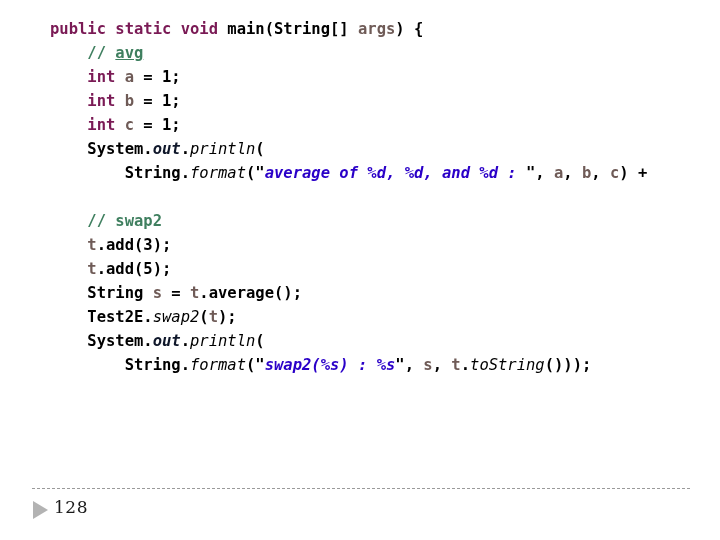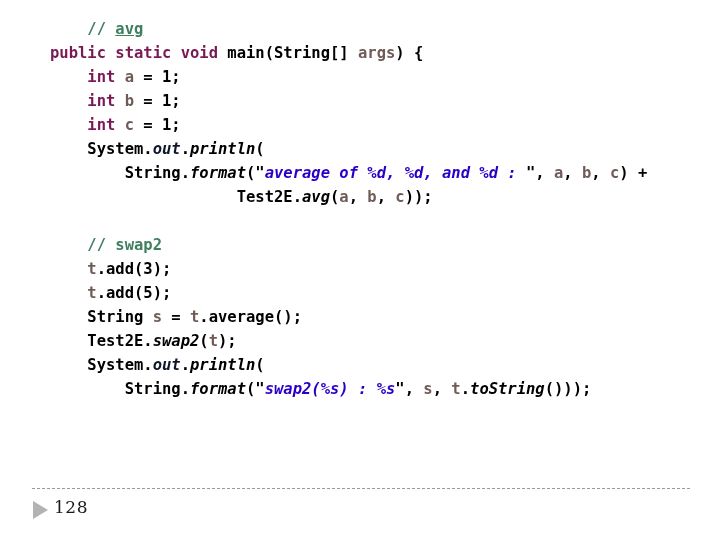--- a/index.html
+++ b/index.html
@@ -35,21 +35,21 @@
   .code-line.blank { height: 24px; }
 
   
   .tok-kw      { color: #7a1a55; font-weight: bold; }
   .tok-plain   { color: #000000; font-weight: bold; }
   .tok-cmt     { color: #3f7f5f; font-weight: bold; }
   .tok-cmt-u   { color: #3f7f5f; font-weight: bold; text-decoration: underline; }
   .tok-str     { color: #2a00c8; font-weight: bold; font-style: italic; }
   .tok-var     { color: #6f5b57; font-weight: bold; }
   .tok-field   { color: #0f172a; font-weight: bold; font-style: italic; }
-  .tok-method  { color: #000000; font-weight: bold; font-style: italic; }
+  .tok-method  { color: #000000; font-weight: normal; font-style: italic; }
 
   
   #footer {
     position: absolute;
     left: 0;
     top: 488px;
     width: 720px;
     height: 52px;
   }
   #footer-rule {
@@ -78,28 +78,27 @@
     font-size: 17px;
     font-variant-numeric: oldstyle-nums;
     color: #1a1a1a;
     letter-spacing: 0.5px;
   }
 </style>
 </head>
 <body>
 
 <div id="code-block">
+    <div class="code-line"><span class="tok-kw">public static void </span><span class="tok-plain">main</span><span class="tok-plain">(</span><span class="tok-plain">String</span><span class="tok-plain">[] </span><span class="tok-var">args</span><span class="tok-plain">) {</span></div>
     <div class="code-line"><span class="tok-plain">    </span><span class="tok-cmt">// </span><span class="tok-cmt-u">avg</span></div>
-    <div class="code-line"><span class="tok-kw">public static void </span><span class="tok-plain">main</span><span class="tok-plain">(</span><span class="tok-plain">String</span><span class="tok-plain">[] </span><span class="tok-var">args</span><span class="tok-plain">) {</span></div>
     <div class="code-line"><span class="tok-plain">    </span><span class="tok-kw">int</span><span class="tok-plain"> </span><span class="tok-var">a</span><span class="tok-plain"> = 1;</span></div>
     <div class="code-line"><span class="tok-plain">    </span><span class="tok-kw">int</span><span class="tok-plain"> </span><span class="tok-var">b</span><span class="tok-plain"> = 1;</span></div>
     <div class="code-line"><span class="tok-plain">    </span><span class="tok-kw">int</span><span class="tok-plain"> </span><span class="tok-var">c</span><span class="tok-plain"> = 1;</span></div>
     <div class="code-line"><span class="tok-plain">    System.</span><span class="tok-field">out</span><span class="tok-plain">.</span><span class="tok-method">println</span><span class="tok-plain">(</span></div>
     <div class="code-line"><span class="tok-plain">        String.</span><span class="tok-method">format</span><span class="tok-plain">(</span><span class="tok-plain">"</span><span class="tok-str">average of %d, %d, and %d : </span><span class="tok-plain">"</span><span class="tok-plain">, </span><span class="tok-var">a</span><span class="tok-plain">, </span><span class="tok-var">b</span><span class="tok-plain">, </span><span class="tok-var">c</span><span class="tok-plain">) +</span></div>
-    <div class="code-line"><span class="tok-plain">                    Test2E.</span><span class="tok-method">avg</span><span class="tok-plain">(</span><span class="tok-var">a</span><span class="tok-plain">, </span><span class="tok-var">b</span><span class="tok-plain">, </span><span class="tok-var">c</span><span class="tok-plain">));</span></div>
     <div class="code-line blank">&nbsp;</div>
     <div class="code-line"><span class="tok-plain">    </span><span class="tok-cmt">// swap2</span></div>
     <div class="code-line"><span class="tok-plain">    </span><span class="tok-var">t</span><span class="tok-plain">.</span><span class="tok-plain">add</span><span class="tok-plain">(3);</span></div>
     <div class="code-line"><span class="tok-plain">    </span><span class="tok-var">t</span><span class="tok-plain">.</span><span class="tok-plain">add</span><span class="tok-plain">(5);</span></div>
     <div class="code-line"><span class="tok-plain">    String </span><span class="tok-var">s</span><span class="tok-plain"> = </span><span class="tok-var">t</span><span class="tok-plain">.average();</span></div>
     <div class="code-line"><span class="tok-plain">    Test2E.</span><span class="tok-method">swap2</span><span class="tok-plain">(</span><span class="tok-var">t</span><span class="tok-plain">);</span></div>
     <div class="code-line"><span class="tok-plain">    System.</span><span class="tok-field">out</span><span class="tok-plain">.</span><span class="tok-method">println</span><span class="tok-plain">(</span></div>
     <div class="code-line"><span class="tok-plain">        String.</span><span class="tok-method">format</span><span class="tok-plain">(</span><span class="tok-plain">"</span><span class="tok-str">swap2(%s) : %s</span><span class="tok-plain">"</span><span class="tok-plain">, </span><span class="tok-var">s</span><span class="tok-plain">, </span><span class="tok-var">t</span><span class="tok-plain">.</span><span class="tok-method">toString</span><span class="tok-plain">()));</span></div>
   </div>
 

